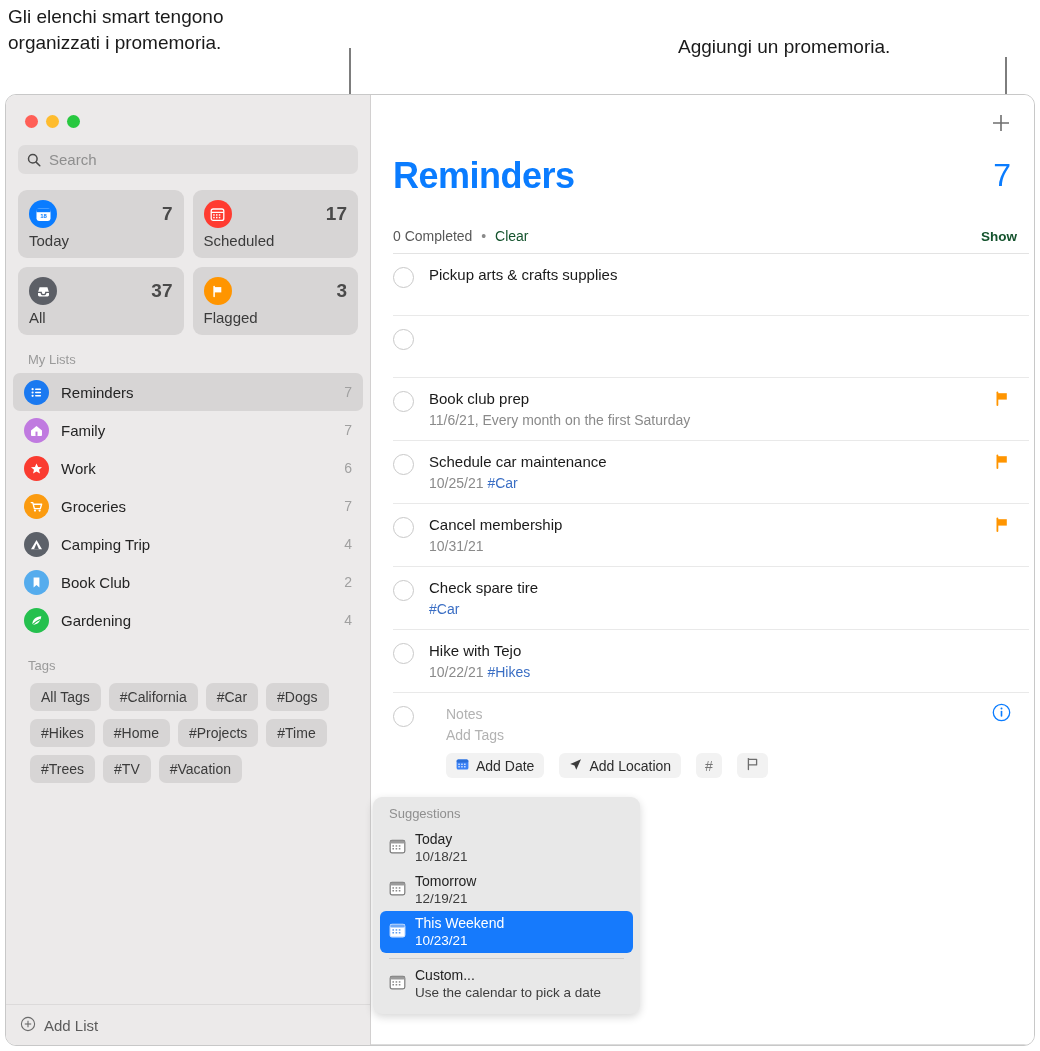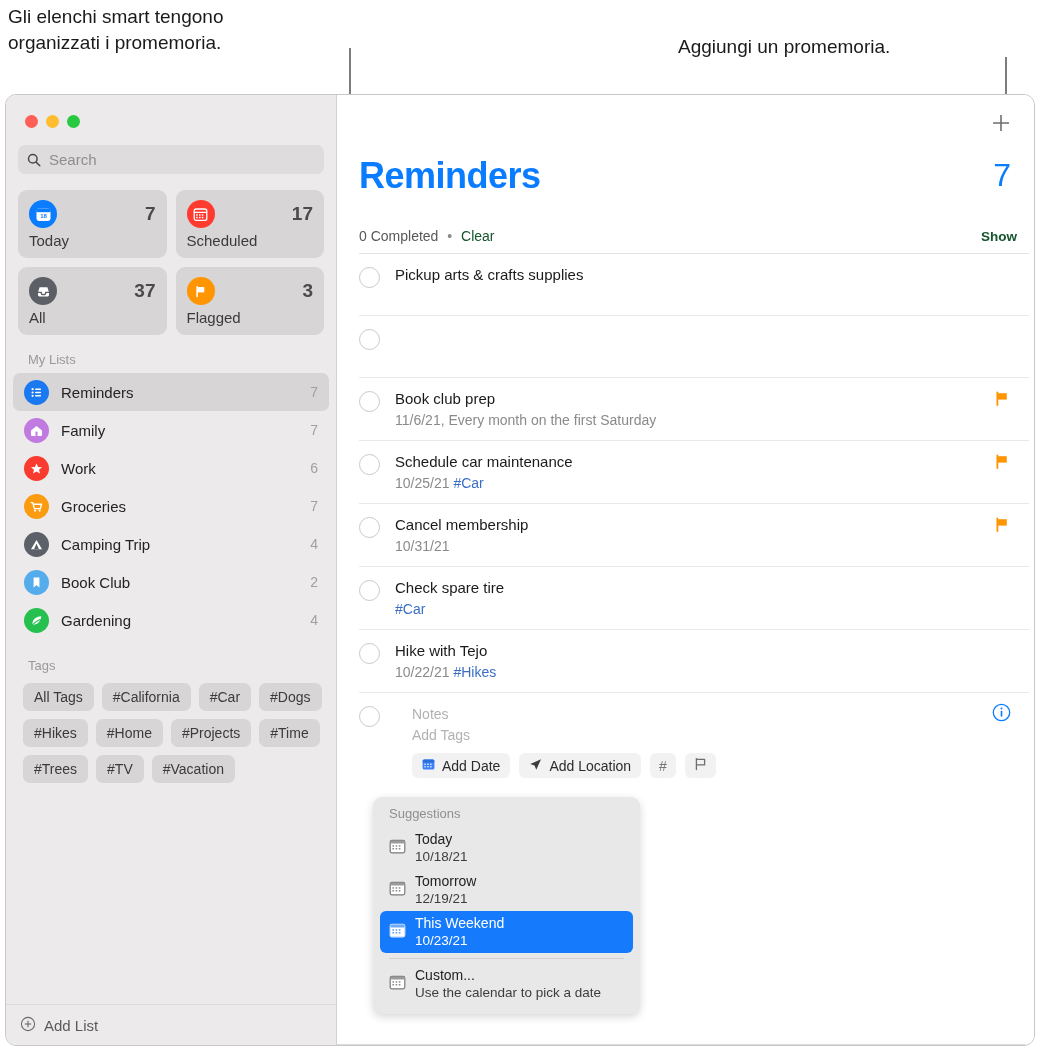--- a/index.html
+++ b/index.html
@@ -32,21 +32,21 @@
     border: 1px solid #c8c8c8;
     border-radius: 11px;
     background: #ffffff;
     overflow: hidden;
     display: flex;
     box-sizing: border-box;
   }
 
   
   .sidebar {
-    width: 331px;
+    width: 365px;
     background: #eceaea;
     border-right: 1px solid #d2d0d0;
     box-sizing: border-box;
     position: relative;
     display: flex;
     flex-direction: column;
   }
   .traffic {
     display: flex; gap: 8px;
     padding: 20px 0 0 19px;
@@ -108,21 +108,21 @@
   .list-row.selected { background: #d7d5d5; }
   .list-ico {
     width: 25px; height: 25px; border-radius: 50%;
     display: flex; align-items: center; justify-content: center;
     color: #fff; flex: none;
   }
   .list-name { font-size: 15px; color: #242424; margin-left: 12px; flex: 1; }
   .list-count { font-size: 14px; color: #a0a0a0; }
 
   .tags-wrap {
-    padding: 4px 12px 0 17px;
+    padding: 4px 12px 0 24px;
     display: flex; flex-wrap: wrap; gap: 8px;
   }
   .tag {
     background: #d7d5d5;
     color: #3b3b3b;
     font-size: 14px;
     border-radius: 7px;
     padding: 5px 11px;
     line-height: 18px;
   }
@@ -201,21 +201,21 @@
   .editor-row {
     position: relative;
     display: flex;
     padding: 11px 0 10px 0;
     margin: 0 5px 0 22px;
     border-top: 1px solid #e9e9e9;
     min-height: 96px;
   }
   .editor-body { margin-left: 32px; flex: 1; }
   .ph-line { font-size: 14px; color: #b2b2b2; line-height: 21px; }
-  .chip-row { display: flex; gap: 9px; margin-top: 7px; }
+  .chip-row { display: flex; gap: 15px; margin-top: 7px; }
   .chip {
     background: #f2f2f2;
     border-radius: 6px;
     height: 25px;
     display: flex; align-items: center;
     gap: 7px;
     padding: 0 10px;
     font-size: 14px;
     color: #2c2c2c;
   }

